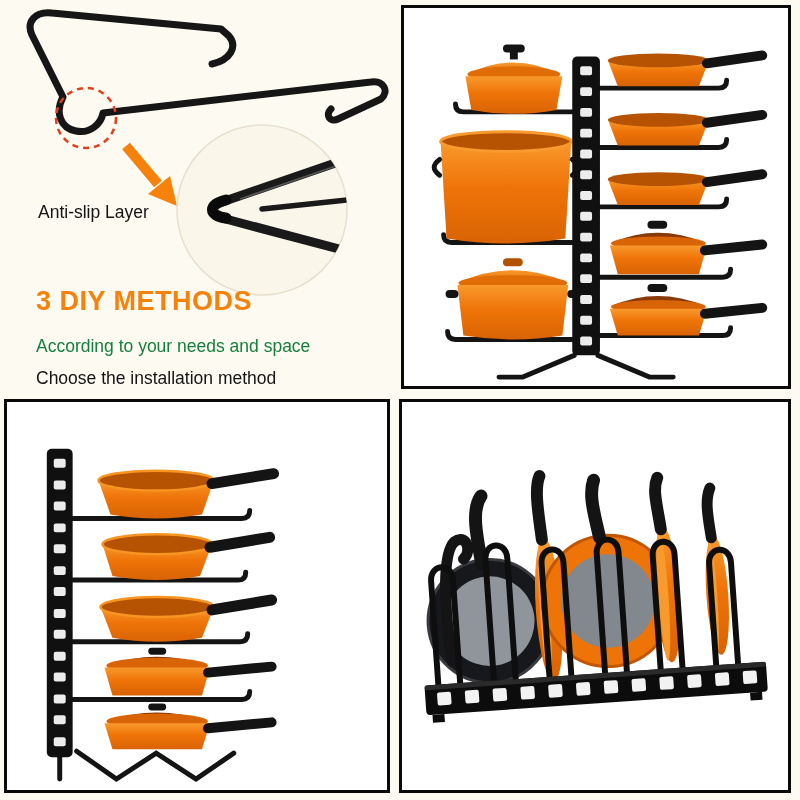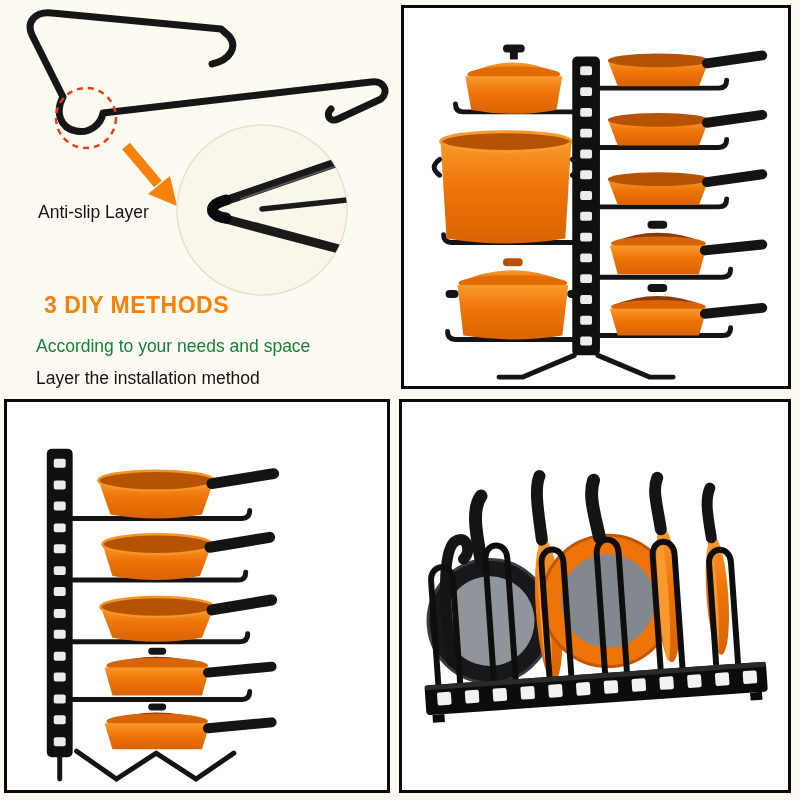--- a/index.html
+++ b/index.html
@@ -5,21 +5,21 @@
   html,body{margin:0;padding:0;}
   #stage{position:relative;width:800px;height:800px;background:#fdfaf1;overflow:hidden;
          font-family:"Liberation Sans",sans-serif;}
   .panel{position:absolute;background:#ffffff;border:3px solid #0a0a0a;box-sizing:border-box;}
   #panel-top-right{left:401px;top:5px;width:390px;height:384px;}
   #panel-bottom-left{left:4px;top:399px;width:386px;height:394px;}
   #panel-bottom-right{left:399px;top:399px;width:392px;height:394px;}
   #detail-area{position:absolute;left:0;top:0;width:400px;height:398px;}
   .txt{position:absolute;white-space:nowrap;}
   #anti-slip-label{left:38px;top:202px;font-size:17.5px;color:#141414;}
-  #diy-title{left:36px;top:292px;font-size:23px;font-weight:bold;color:#f6820c;letter-spacing:.5px;margin-left:8px;}
+  #diy-title{left:36px;top:286px;font-size:27px;font-weight:bold;color:#f6820c;letter-spacing:.5px;}
   #diy-line1{left:36px;top:336px;font-size:17.5px;color:#15803d;}
   #diy-line2{left:36px;top:368px;font-size:17.5px;color:#141414;}
   svg{display:block;}
 </style>
 </head>
 <body>
 
 <div id="stage">
 
   <svg width="0" height="0" aria-hidden="true">
@@ -56,21 +56,21 @@
         <path d="M 350,158 L 222,202" stroke="#1a1a1a" stroke-width="9" fill="none" stroke-linecap="round"></path>
         <path d="M 350,252 L 222,218" stroke="#1a1a1a" stroke-width="9" fill="none" stroke-linecap="round"></path>
         <path d="M 226,200 C 208,204 208,216 226,218" stroke="#0a0a0a" stroke-width="11" fill="none" stroke-linecap="round"></path>
         <path d="M 348,200 L 262,209" stroke="#1a1a1a" stroke-width="5.5" fill="none" stroke-linecap="round"></path>
         <path d="M 336,166 L 240,199" stroke="#555555" stroke-width="1.8" fill="none"></path>
       </g>
     </svg>
     <div class="txt" id="anti-slip-label">Anti-slip Layer</div>
     <div class="txt" id="diy-title">3 DIY METHODS</div>
     <div class="txt" id="diy-line1">According to your needs and space</div>
-    <div class="txt" id="diy-line2">Layer the installation method</div>
+    <div class="txt" id="diy-line2">Choose the installation method</div>
   </div>
 
   <div class="panel" id="panel-top-right">
     <svg width="384" height="378" viewBox="0 0 388 380">
 
       <g stroke="#141414" stroke-width="5" fill="none" stroke-linecap="round">
         <path d="M 170,104 L 60,104 Q 52,104 52,96"></path>
         <path d="M 170,236 L 48,236 Q 40,236 40,228"></path>
         <path d="M 170,334 L 52,334 Q 44,334 44,326"></path>
         <path d="M 198,80 L 318,80 Q 326,80 326,72"></path>

